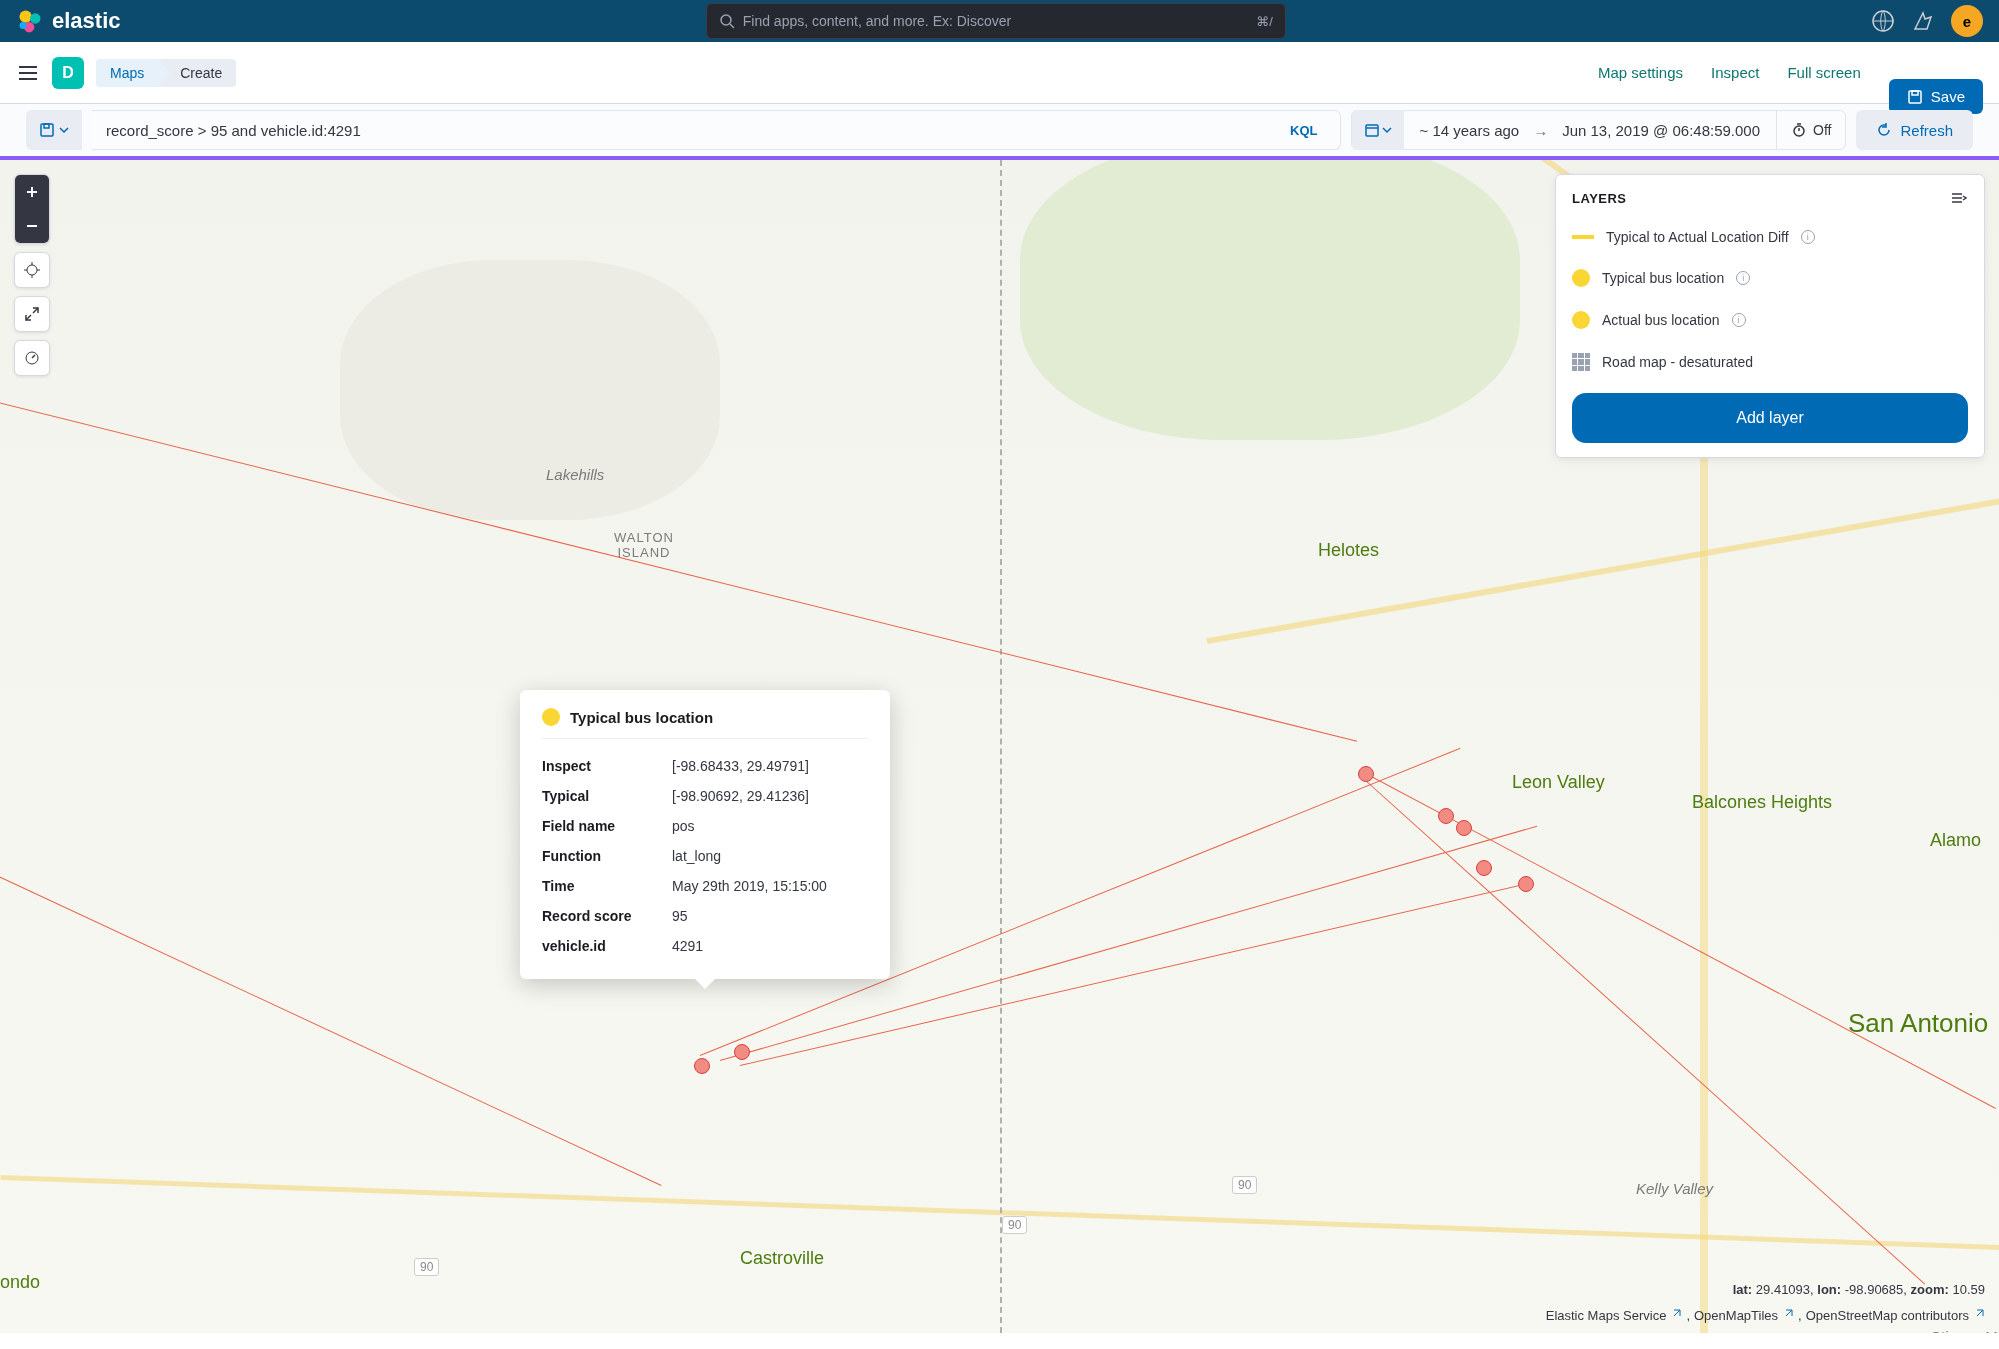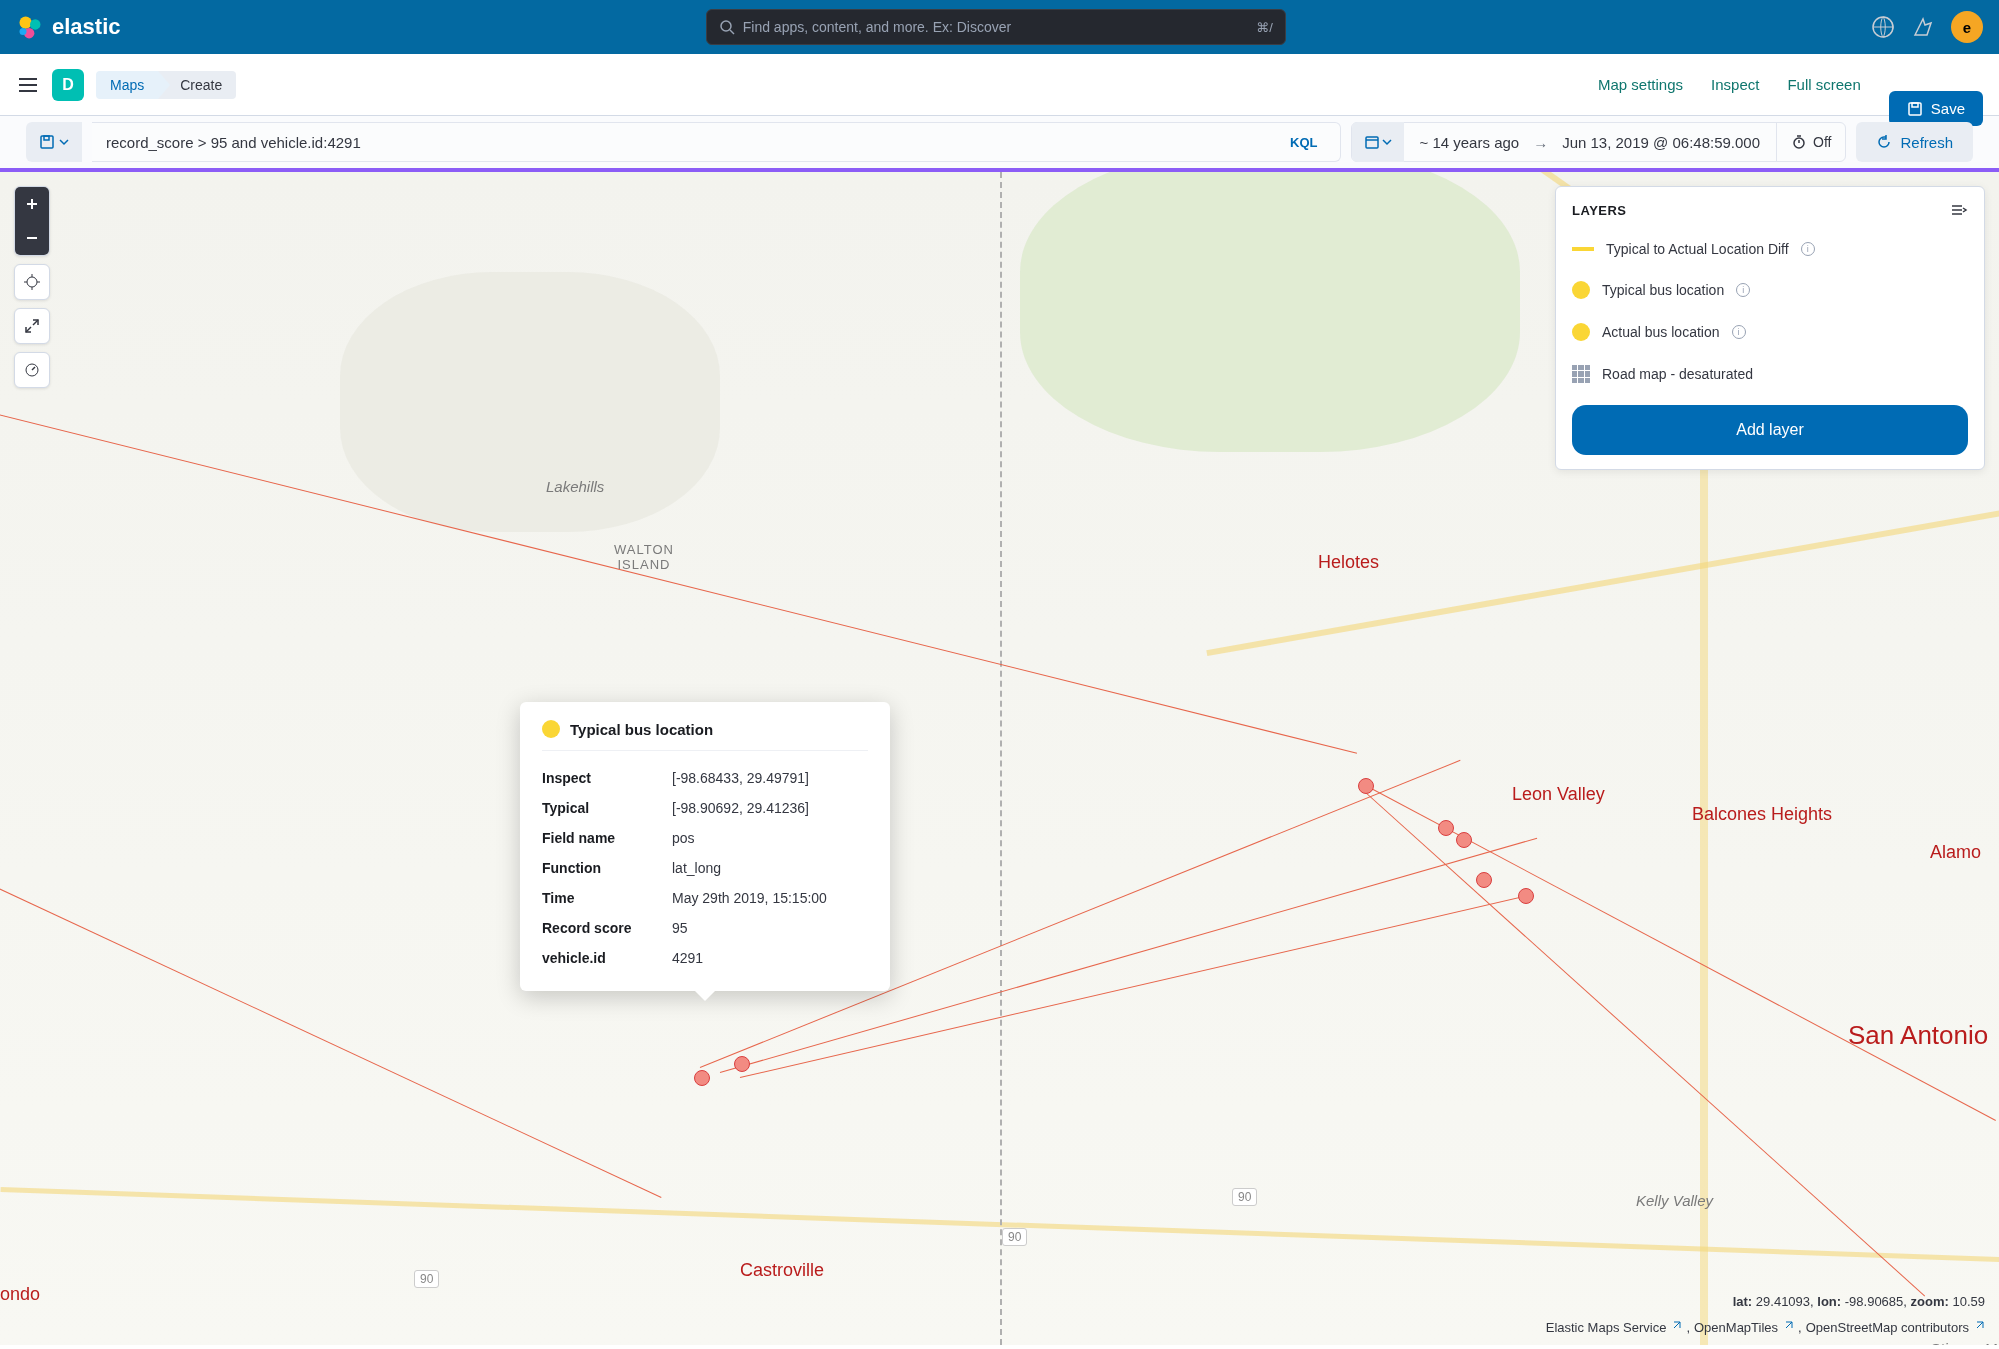--- a/index.html
+++ b/index.html
@@ -1,19 +1,19 @@
 <!DOCTYPE html>
 <html><head>
 <meta charset="utf-8">
 <style>
 * { margin: 0; padding: 0; box-sizing: border-box; font-family: -apple-system, BlinkMacSystemFont, "Segoe UI", Helvetica, Arial, sans-serif; }
 body { width: 1999px; height: 1349px; overflow: hidden; background: #fff; }
 
 
-.top-header { height: 54px; background: #0369a1; display: flex; align-items: center; padding: 0 16px; color: #fff; }
+.top-header { height: 42px; background: #0c4a6e; display: flex; align-items: center; padding: 0 16px; color: #fff; }
 .logo { display: flex; align-items: center; gap: 8px; }
 .logo-icon { width: 28px; height: 28px; }
 .logo-text { font-size: 22px; font-weight: 700; color: #fff; }
 .search-box { margin: 0 auto; width: 580px; height: 36px; background: #25282f; border: 1px solid #3a3d44; border-radius: 6px; display: flex; align-items: center; padding: 0 12px; color: #98a2b3; font-size: 14px; gap: 8px; position: relative; }
 .search-box .kbd { margin-left: auto; color: #98a2b3; font-size: 13px; }
 .header-right { display: flex; align-items: center; gap: 16px; }
 .header-icon { width: 24px; height: 24px; color: #c9cdd4; cursor: pointer; }
 .avatar { width: 32px; height: 32px; border-radius: 50%; background: #f5a623; display: flex; align-items: center; justify-content: center; color: #000; font-weight: 600; font-size: 15px; }
 
 
@@ -50,21 +50,21 @@
 .road { position: absolute; background: #f4d77a; opacity: 0.6; }
 
 
 .diff-line { position: absolute; height: 1px; background: #e7664c; transform-origin: left center; }
 
 
 .marker { position: absolute; width: 16px; height: 16px; border-radius: 50%; border: 1px solid #d93f3f; background: #f28b82; }
 
 
 .map-label { position: absolute; font-size: 15px; color: #7a7a7a; font-style: italic; white-space: nowrap; }
-.city-label { position: absolute; font-size: 18px; color: #b91c1c; white-space: nowrap; }
+.city-label { position: absolute; font-size: 18px; color: #4d7c0f; white-space: nowrap; }
 .big-city { font-size: 26px; font-weight: 500; }
 .route-shield { position: absolute; font-size: 12px; color: #888; border: 1px solid #ccc; border-radius: 3px; padding: 1px 5px; background: #fff; }
 
 
 .map-controls { position: absolute; left: 14px; top: 14px; display: flex; flex-direction: column; gap: 8px; }
 .map-ctrl-group { background: #fff; border: 1px solid #d3dae6; border-radius: 6px; box-shadow: 0 1px 3px rgba(0,0,0,0.1); overflow: hidden; }
 .map-ctrl-btn { width: 34px; height: 34px; display: flex; align-items: center; justify-content: center; cursor: pointer; color: #343741; }
 .map-ctrl-btn.dark { background: #343741; color: #fff; }
 
 

